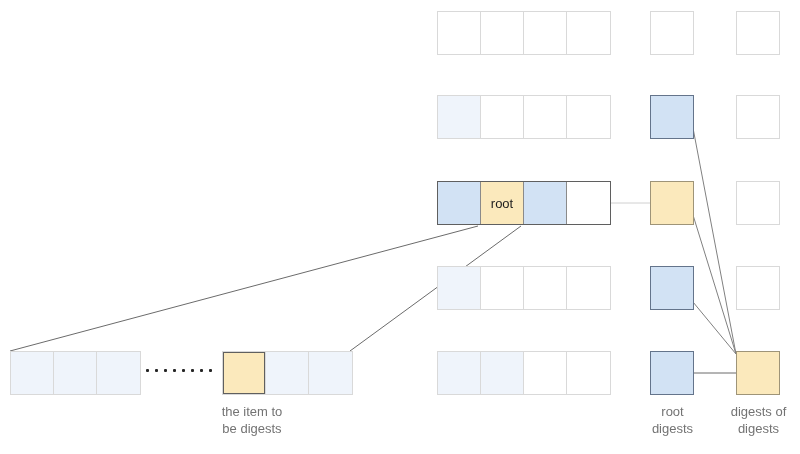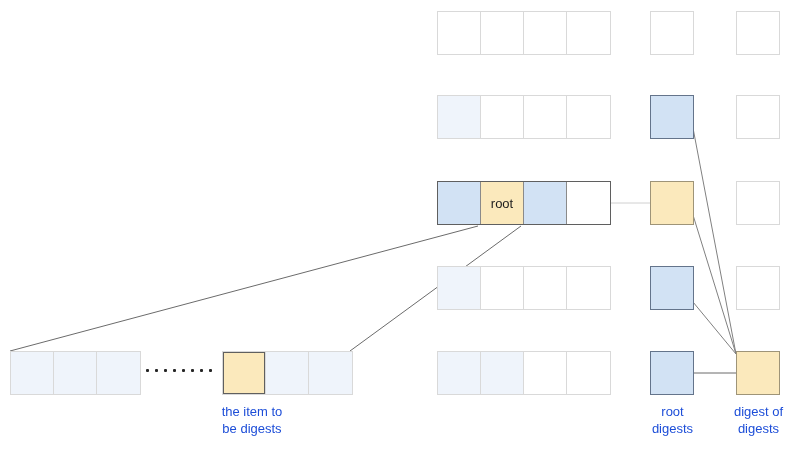--- a/index.html
+++ b/index.html
@@ -5,21 +5,21 @@
   html,body{margin:0;padding:0;background:#ffffff;}
   .canvas{
     position:relative;width:800px;height:454px;background:#ffffff;overflow:hidden;
     font-family:"Liberation Sans", sans-serif;
   }
   .lines{position:absolute;left:0;top:0;z-index:1;}
   .row{position:absolute;display:flex;box-sizing:border-box;z-index:2;background:#fff;}
   .cell{box-sizing:border-box;display:flex;align-items:center;justify-content:center;
         font-size:13px;color:#1c1c1c;}
   .single{position:absolute;box-sizing:border-box;z-index:2;}
-  .label{position:absolute;z-index:3;font-size:13px;line-height:17px;color:#1d4ed8;
+  .label{position:absolute;z-index:3;font-size:13px;line-height:17px;color:#737373;
          text-align:center;white-space:nowrap;}
   .dots{position:absolute;display:flex;align-items:center;z-index:2;}
   .dot{width:3px;height:3px;background:#262626;border-radius:1px;margin-right:6px;}
 </style>
 </head>
 <body>
 
 <div class="canvas">
   <svg class="lines" width="800" height="454" id="line-svg">
       <line x1="478" y1="226" x2="10" y2="351" stroke="#6b6b6b" stroke-width="1"></line>
@@ -97,16 +97,16 @@
     <span>the item to</span><br>
     <span>be digests</span>
   </div>
 
   <div class="label" style="left:630px;top:403px;width:85px;">
     <span>root</span><br>
     <span>digests</span>
   </div>
 
   <div class="label" style="left:716px;top:403px;width:85px;">
-    <span>digest of</span><br>
+    <span>digests of</span><br>
     <span>digests</span>
   </div>
 </div>
 
 </body></html>

